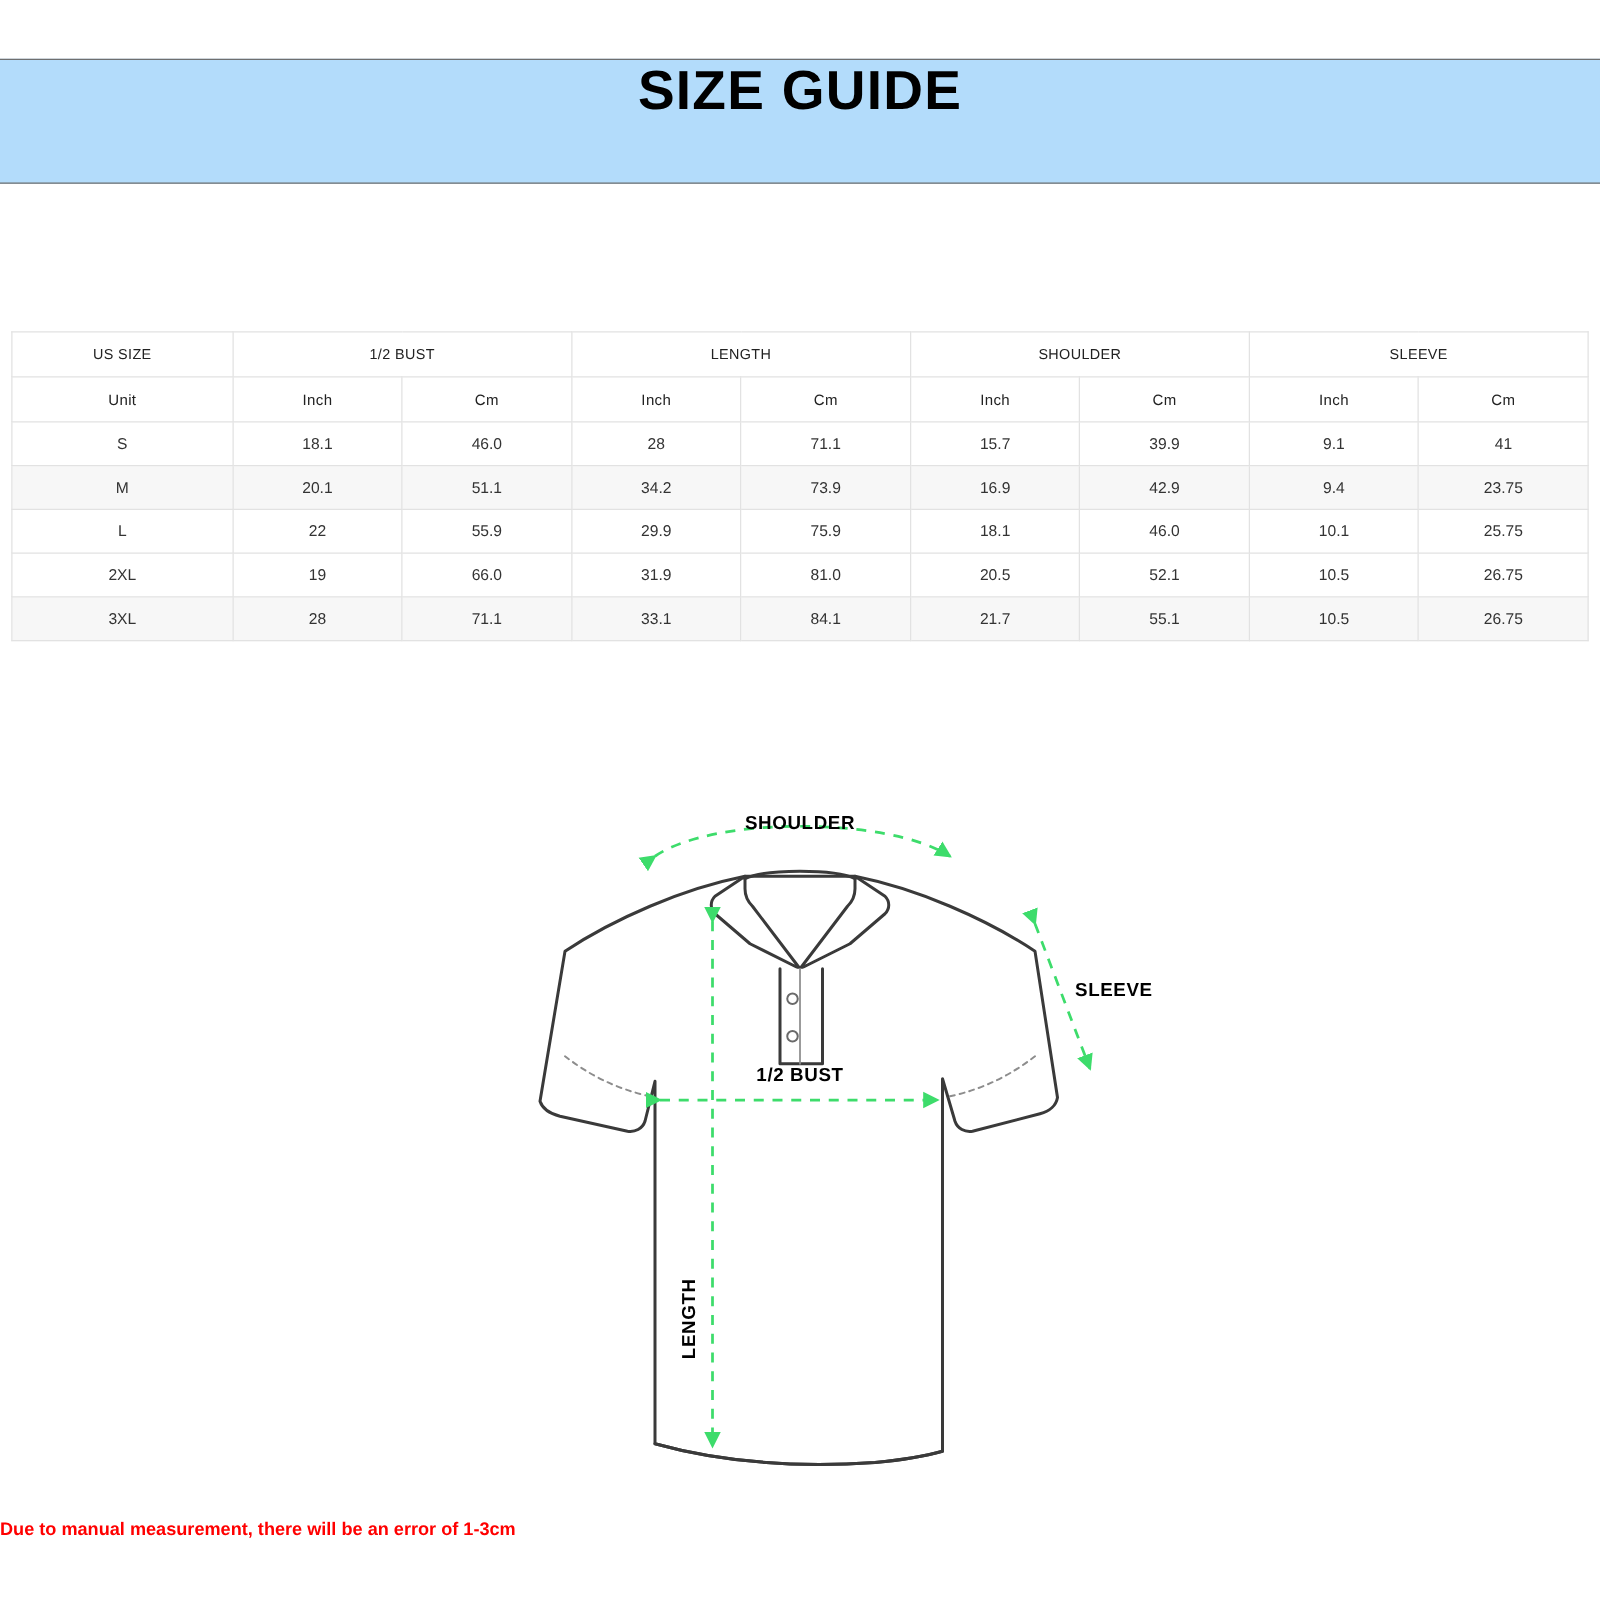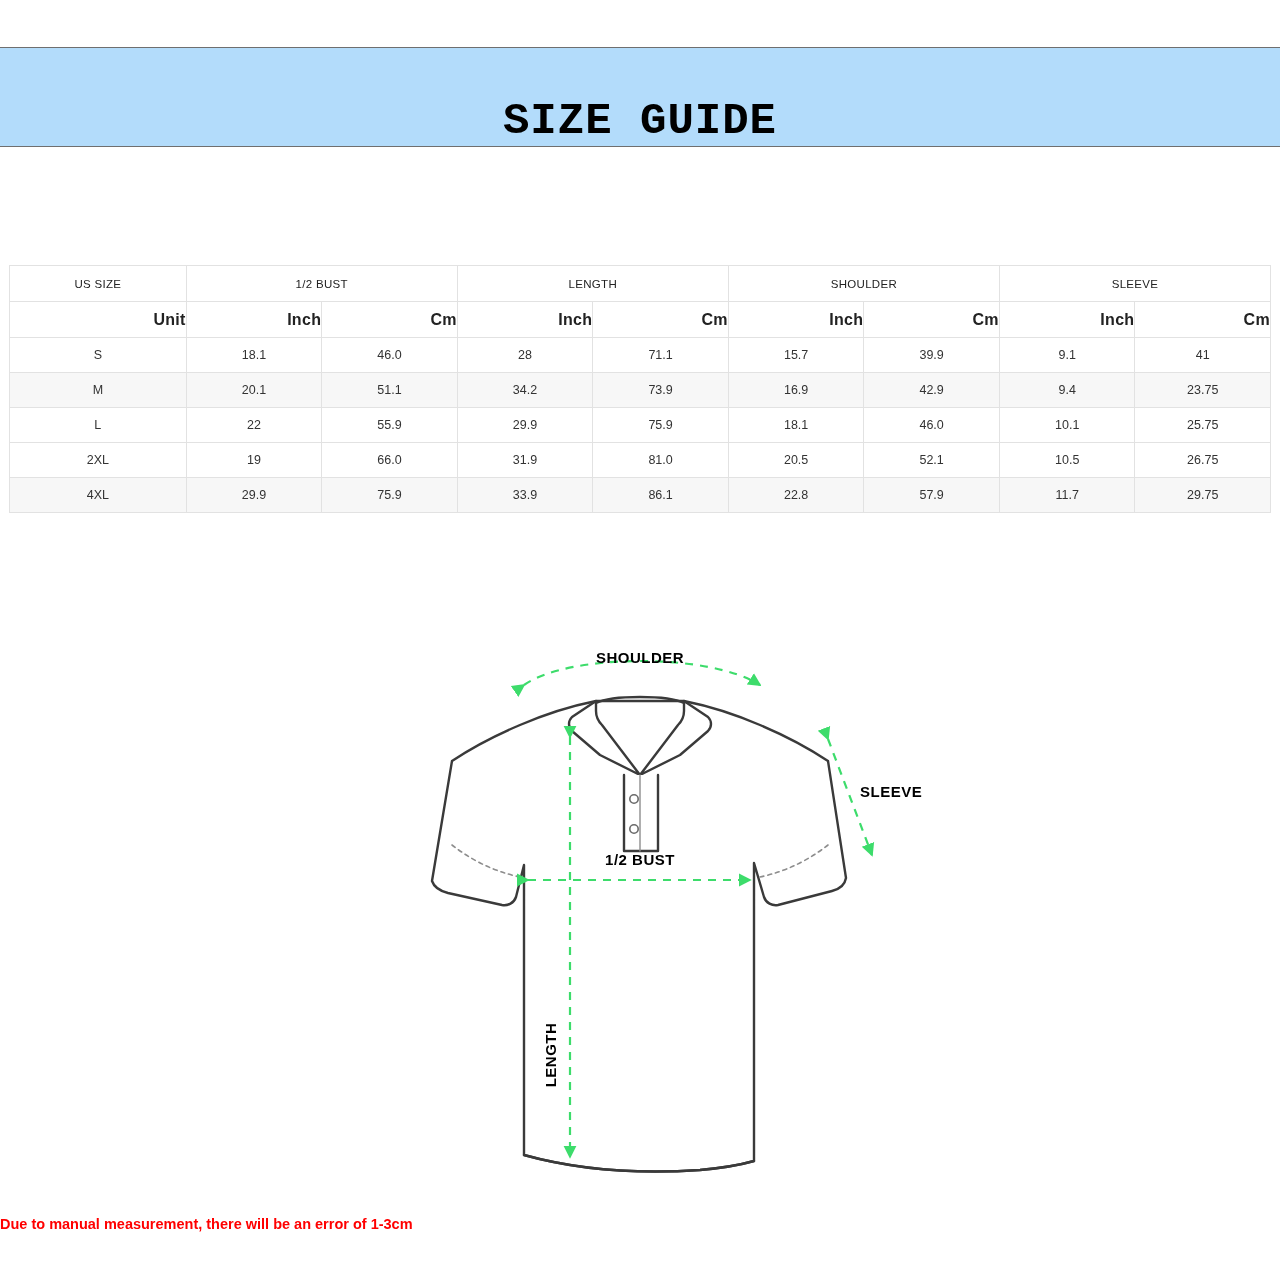--- a/index.html
+++ b/index.html
@@ -20,24 +20,23 @@
   .banner {
     position: absolute;
     left: 0;
     top: 47px;
     width: 1280px;
     height: 100px;
     background: #b3dcfb;
     border-top: 1px solid #6f6f6f;
     border-bottom: 1px solid #6f6f6f;
     display: flex;
-    align-items: flex-end;
+    align-items: flex-start;
     justify-content: center;
     box-sizing: border-box;
-    font-family: Liberation Mono, monospace;
   }
   .banner-title {
     font-size: 44px;
     font-weight: bold;
     letter-spacing: 1px;
     color: #000000;
   }
 
   
   .table-wrap {
@@ -63,23 +62,22 @@
     vertical-align: middle;
   }
   table.size-table thead th {
     font-weight: normal;
     font-size: 11.5px;
     letter-spacing: .3px;
     color: #222222;
     height: 35px;
   }
   table.size-table thead tr.units th {
-    font-weight: bold;
-    font-size: 16px;
-    text-align: right;
+    font-weight: normal;
+    font-size: 12px;
   }
   tbody tr.alt td {
     background: #f7f7f7;
   }
   .col-size { width: 176px; }
   .col-n { width: 135px; }
 
   
   .diagram {
     position: absolute;
@@ -189,29 +187,29 @@
         <td>19</td>
         <td>66.0</td>
         <td>31.9</td>
         <td>81.0</td>
         <td>20.5</td>
         <td>52.1</td>
         <td>10.5</td>
         <td>26.75</td>
       </tr>
       <tr class="alt">
-        <td>4XL</td>
-        <td>29.9</td>
-        <td>75.9</td>
-        <td>33.9</td>
-        <td>86.1</td>
-        <td>22.8</td>
-        <td>57.9</td>
-        <td>11.7</td>
-        <td>29.75</td>
+        <td>3XL</td>
+        <td>28</td>
+        <td>71.1</td>
+        <td>33.1</td>
+        <td>84.1</td>
+        <td>21.7</td>
+        <td>55.1</td>
+        <td>10.5</td>
+        <td>26.75</td>
       </tr>
     </tbody>
   </table>
 </div>
 
 <div class="diagram">
   <svg width="1280" height="580" viewBox="0 0 1280 580" xmlns="http://www.w3.org/2000/svg">
     <defs>
       <marker id="ah" markerWidth="7" markerHeight="7" refX="5.2" refY="3.5" orient="auto">
         <path d="M0,0.5 L6,3.5 L0,6.5 z" fill="#3ddc6b"></path>

